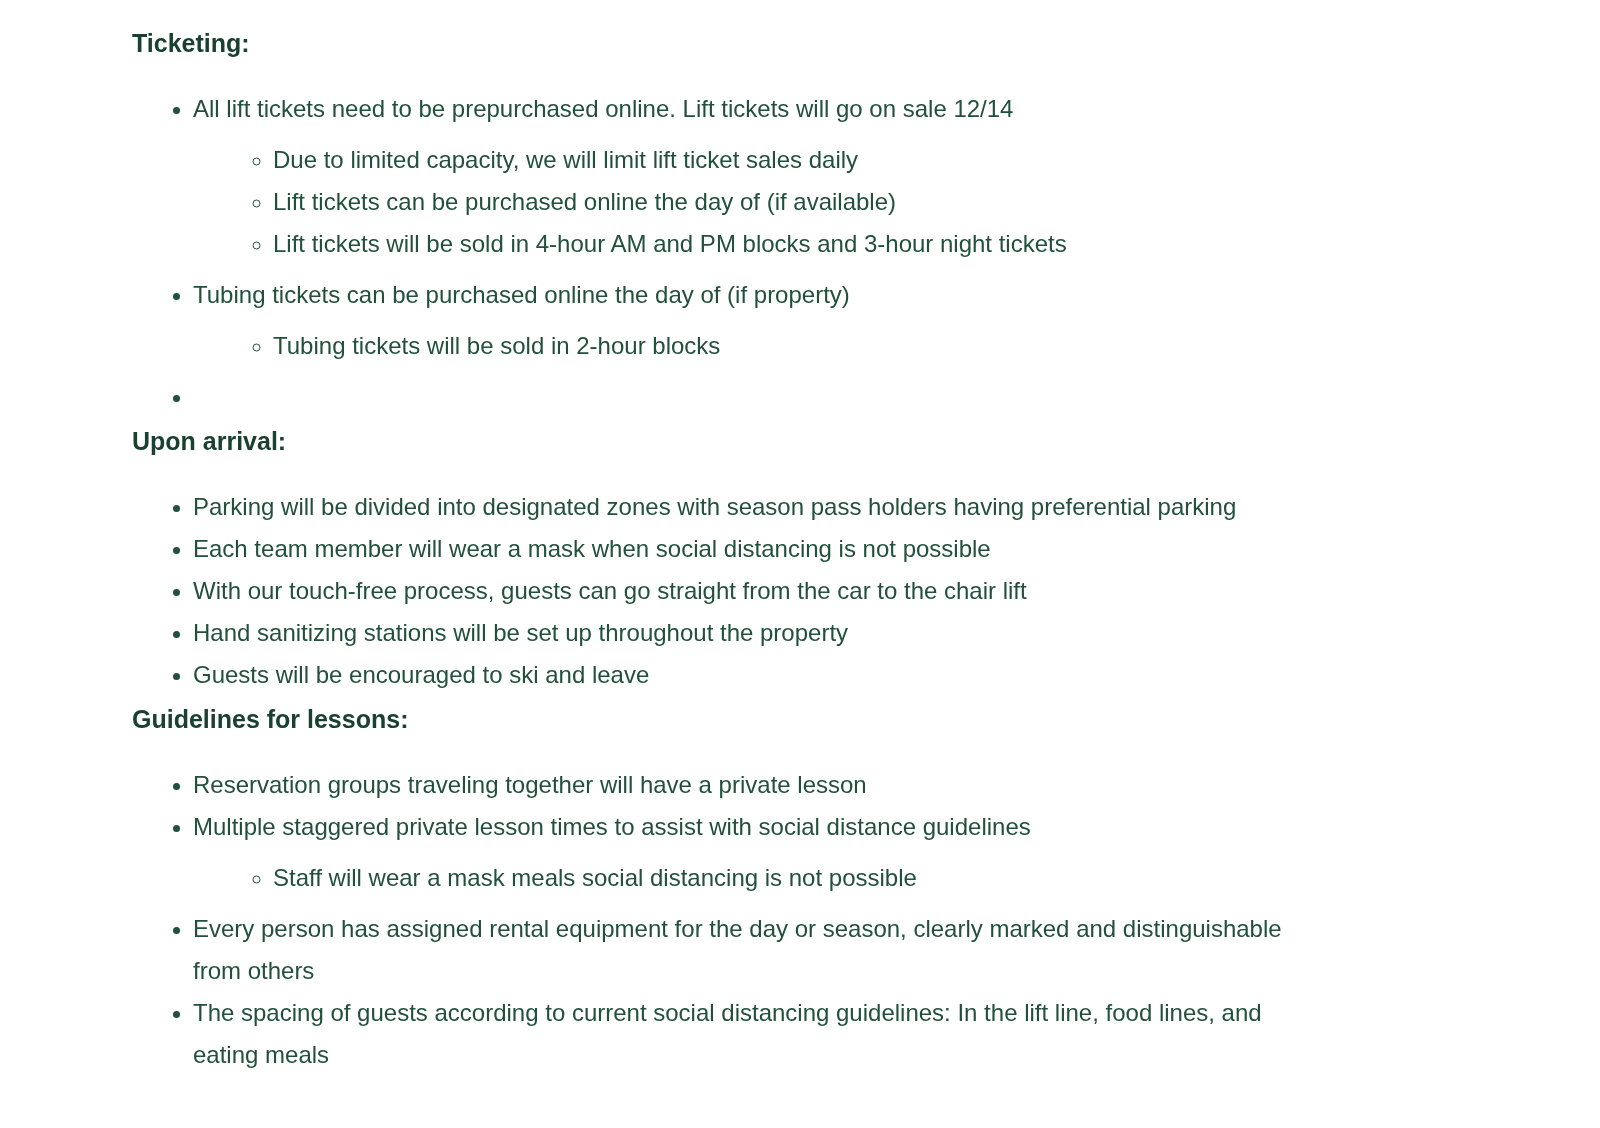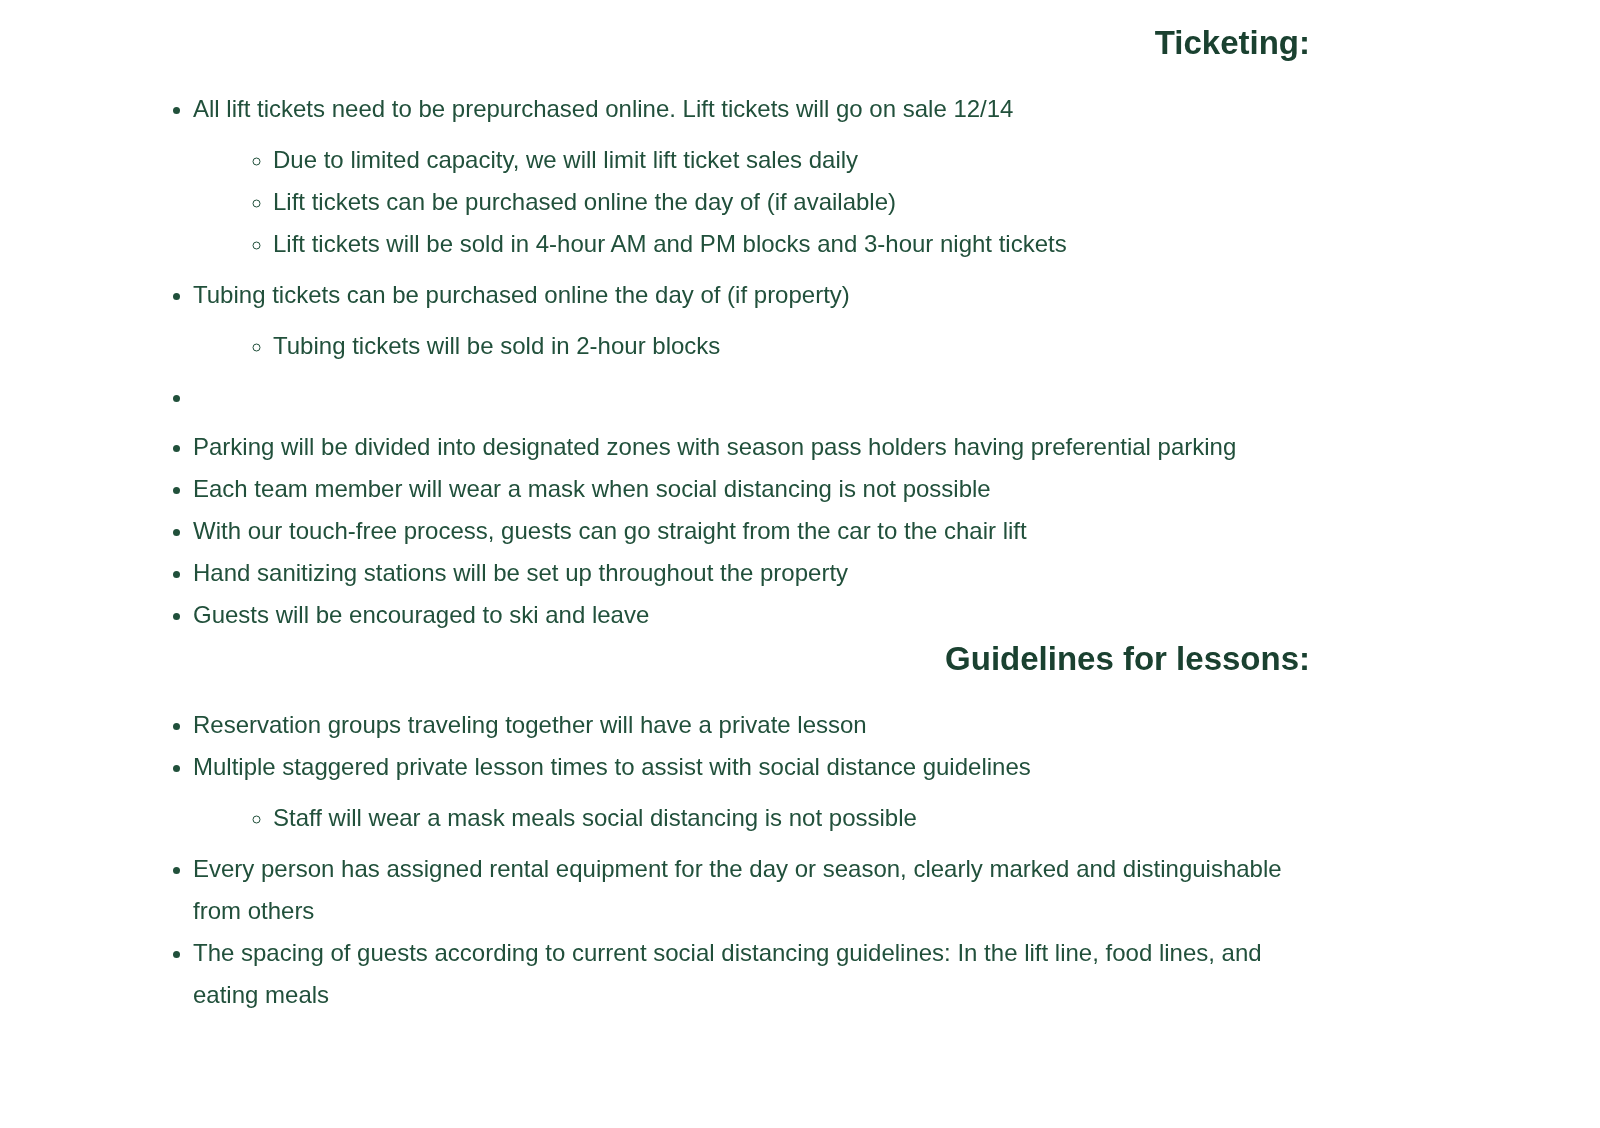--- a/index.html
+++ b/index.html
@@ -14,26 +14,25 @@
     box-sizing: border-box;
     min-height: 1128px;
     max-width: 1310px;
     padding: 24px 0 40px 120px;
     font-family: "Liberation Sans", "DejaVu Sans", sans-serif;
     font-size: 24px;
     line-height: 42px;
     color: var(--body-color);
   }
   .section-heading {
-    font-size: 33px;
+    font-size: 25px;
     line-height: 30px;
     font-weight: 700;
     color: var(--heading-color);
-    margin: 4px 0 30px 4px;
-    text-align: right;
+    margin: 4px 0 30px 12px;
   }
   ul.bullet-list {
     list-style: disc;
     margin: 0 0 8px 0;
     padding: 0 0 0 73px;
   }
   ul.sub-bullet-list {
     list-style: circle;
     margin: 9px;
     padding: 0 0 0 71px;
@@ -58,20 +57,21 @@
             <li>Lift tickets can be purchased online the day of (if available)</li>
             <li>Lift tickets will be sold in 4-hour AM and PM blocks and 3-hour night tickets</li>
           </ul></li>
         <li><span>Tubing tickets can be purchased online the day of (if property)</span><ul class="sub-bullet-list">
             <li>Tubing tickets will be sold in 2-hour blocks</li>
           </ul></li>
         <li></li>
       </ul>
     </section>
     <section>
+      <p class="section-heading">Upon arrival:</p>
       <ul class="bullet-list">
         <li><span>Parking will be divided into designated zones with season pass holders having preferential parking</span></li>
         <li><span>Each team member will wear a mask when social distancing is not possible</span></li>
         <li><span>With our touch-free process, guests can go straight from the car to the chair lift</span></li>
         <li><span>Hand sanitizing stations will be set up throughout the property</span></li>
         <li><span>Guests will be encouraged to ski and leave</span></li>
       </ul>
     </section>
     <section>
       <p class="section-heading">Guidelines for lessons:</p>

